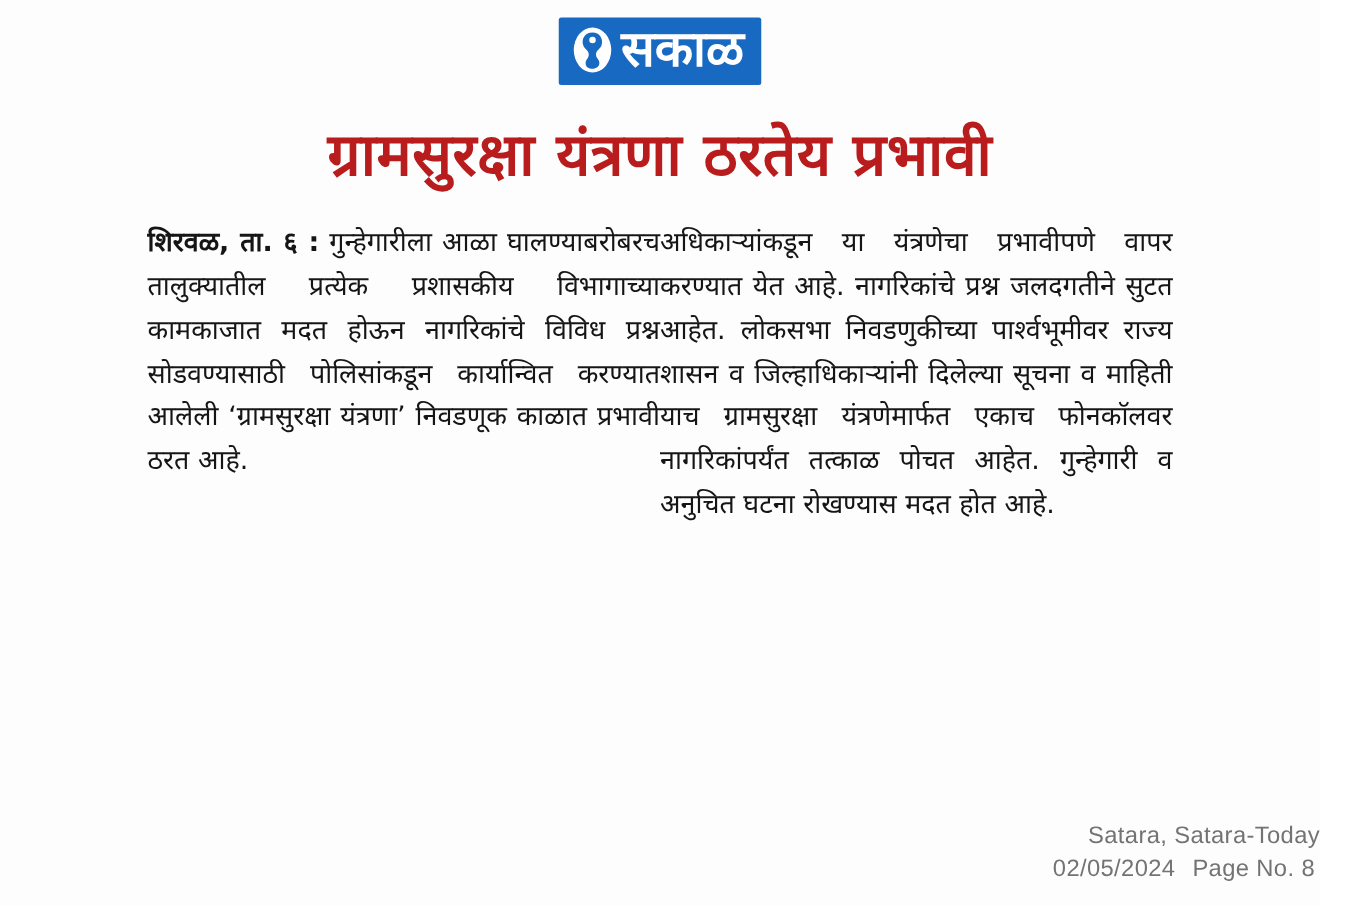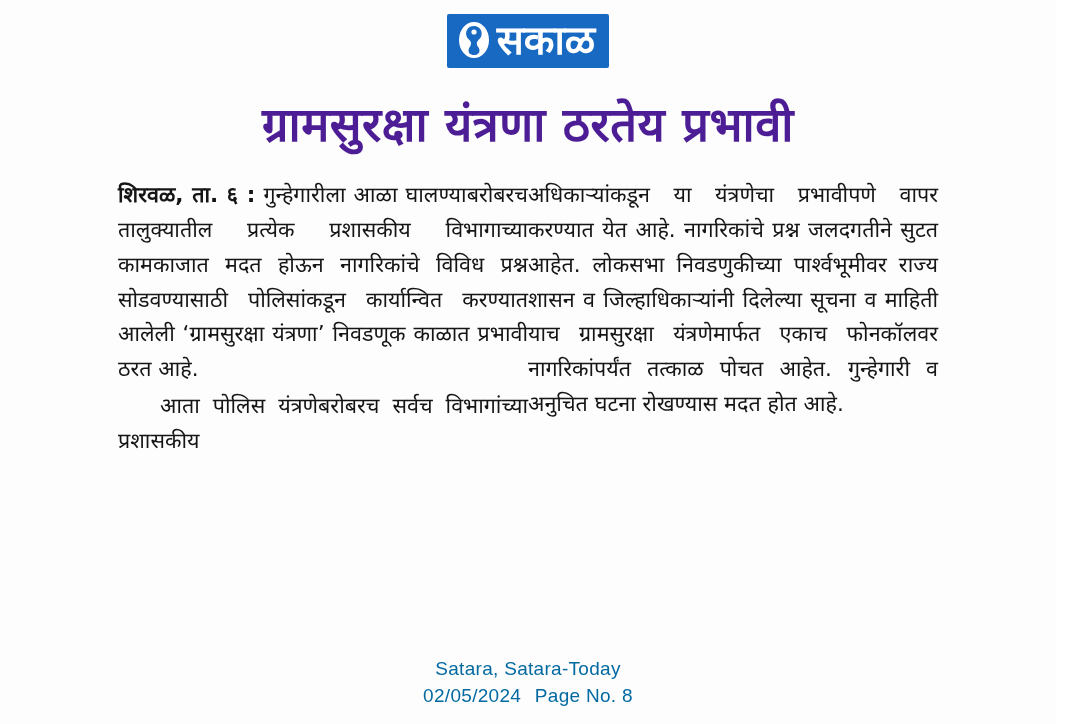--- a/index.html
+++ b/index.html
@@ -56,21 +56,21 @@
     line-height: 1;
     white-space: nowrap;
   }
 
   
   .headline {
     text-align: center;
     font-family: "DejaVu Sans", sans-serif;
     font-size: 47px;
     font-weight: 700;
-    color: #4c1d95;
+    color: #b91c1c;
     letter-spacing: 0.5px;
     margin: 26px 40px 6px 40px;
     line-height: 1.15;
   }
 
   
   .columns {
     display: flex;
     margin: 26px 118px 4px 118px;
   }
@@ -93,24 +93,24 @@
   .lead {
     font-weight: 700;
   }
 
   
   .footer {
     position: absolute;
     left: 0;
     right: 0;
     bottom: 14px;
-    text-align: center;
+    text-align: right;
     font-family: "Liberation Sans", sans-serif;
     font-size: 19px;
-    color: #0369a1;
+    color: #737373;
     line-height: 1.45;
   }
   .footer div { letter-spacing: 0.3px; }
   .footer .line2 span { margin: 0 4px; }
 </style>
 </head>
 <body>
 
 <div class="page">
 
@@ -126,21 +126,20 @@
       <span class="logo-text">सकाळ</span>
     </div>
   </div>
 
   <h1 class="headline">ग्रामसुरक्षा यंत्रणा ठरतेय प्रभावी</h1>
 
   <div class="columns">
 
     <div class="column">
       <p class="para"><span class="lead">शिरवळ, ता. ६ :</span><span> गुन्हेगारीला आळा घालण्याबरोबरच तालुक्यातील प्रत्येक प्रशासकीय विभागाच्या कामकाजात मदत होऊन नागरिकांचे विविध प्रश्न सोडवण्यासाठी पोलिसांकडून कार्यान्वित करण्यात आलेली ‘ग्रामसुरक्षा यंत्रणा’ निवडणूक काळात प्रभावी ठरत आहे.</span></p>
-      <p class="para indent">आता पोलिस यंत्रणेबरोबरच सर्वच विभागांच्या प्रशासकीय</p>
     </div>
 
     <div class="column">
       <p class="para">अधिकाऱ्यांकडून या यंत्रणेचा प्रभावीपणे वापर करण्यात येत आहे. नागरिकांचे प्रश्न जलदगतीने सुटत आहेत. लोकसभा निवडणुकीच्या पार्श्वभूमीवर राज्य शासन व जिल्हाधिकाऱ्यांनी दिलेल्या सूचना व माहिती याच ग्रामसुरक्षा यंत्रणेमार्फत एकाच फोनकॉलवर नागरिकांपर्यंत तत्काळ पोचत आहेत. गुन्हेगारी व अनुचित घटना रोखण्यास मदत होत आहे.</p>
     </div>
 
   </div>
 
   <div class="footer">
     <div class="line1">Satara, Satara-Today</div>

